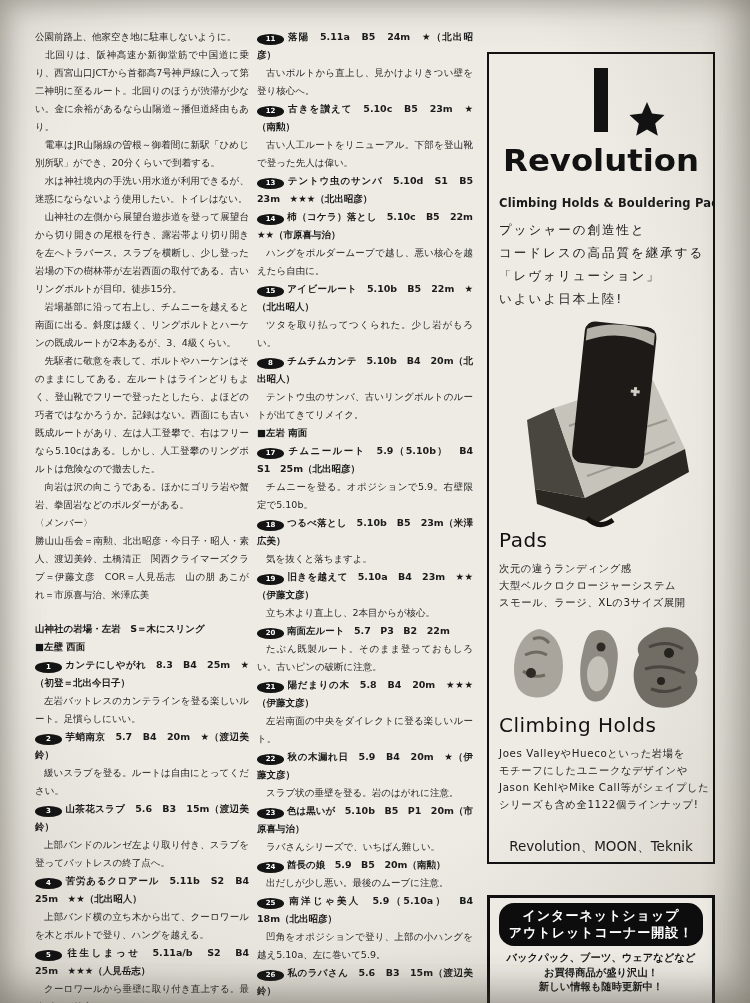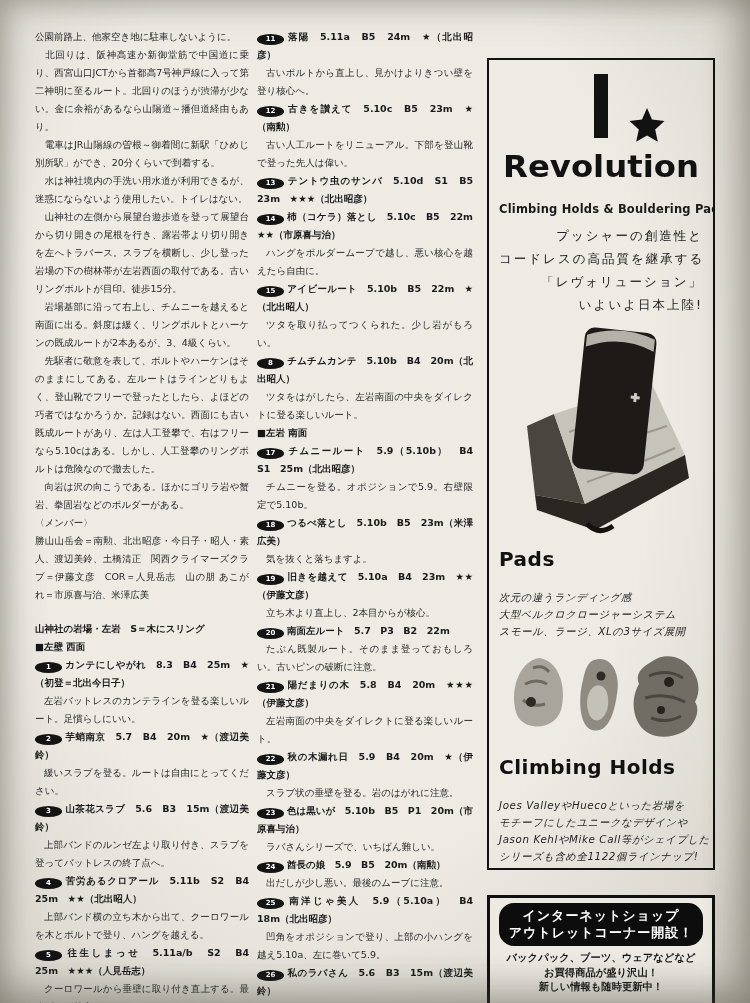--- a/index.html
+++ b/index.html
@@ -17,29 +17,29 @@
   #col-2{left:257px;width:216px;}
   .col p{margin:0;}
   .hd{font-weight:700;margin-top:16px !important;color:#161616;}
   .sec{font-weight:700;color:#161616;}
   .rt{font-weight:700;color:#1b1b1b;}
   .rd{text-indent:9px;}
   .rn{display:inline-flex;width:27px;height:10.5px;border-radius:50%;background:#141414;
       color:#fff;font-size:7px;font-weight:700;align-items:center;justify-content:center;
       margin-right:3px;vertical-align:-1px;line-height:1;}
   
-  .ad{position:absolute;left:487px;top:58px;width:228px;height:812px;border:2px solid #121212;
+  .ad{position:absolute;left:487px;top:52px;width:228px;height:812px;border:2px solid #121212;
       background:transparent;box-sizing:border-box;padding:8px 10px;overflow:hidden;}
   .logo-sub{text-align:center;font-size:11.5px;font-weight:600;color:#1a1a1a;margin-top:2px;
       letter-spacing:.2px;white-space:nowrap;}
-  .tagline{margin-top:8px;text-align:right;}
+  .tagline{margin-top:8px;text-align:left;}
   .tagline .ln{font-size:12.5px;letter-spacing:2px;line-height:23px;color:#202020;white-space:nowrap;}
   .photo{display:block;margin-top:6px;}
-  .prod-head{font-size:20px;font-weight:700;color:#111;margin-top:13px;letter-spacing:.5px;}
-  .prod-lines{margin-top:18px;font-style:italic;}
+  .prod-head{font-size:20px;font-weight:400;color:#111;margin-top:0;letter-spacing:.5px;}
+  .prod-lines{margin-top:8px;}
   .prod-lines .ln{font-size:10.3px;line-height:17px;letter-spacing:.6px;color:#222;white-space:nowrap;}
   .contact{margin-top:22px;text-align:center;}
   .contact .ln{font-size:13.5px;line-height:23px;color:#1c1c1c;white-space:nowrap;}
   .contact .ln:nth-child(2){font-size:15px;}
   
   .shopbox{position:absolute;left:487px;top:895px;width:228px;height:136px;box-sizing:border-box;
       border:3px solid #101010;border-bottom-width:9px;background:#eceae3;overflow:hidden;
       padding-top:5px;text-align:center;}
   .badge{margin:0 auto;width:204px;background:#0d0d0d;border-radius:15px;padding:4px 0 5px;}
   .badge .ln{color:#fff;font-weight:800;font-size:13px;line-height:17px;letter-spacing:1px;white-space:nowrap;}
@@ -82,21 +82,21 @@
       <p class="rt"><span class="rn">11</span><span class="rtt">落陽　5.11a　B5　24m　★（北出昭彦）</span></p>
       <p class="rd">古いボルトから直上し、見かけよりきつい壁を登り核心へ。</p>
       <p class="rt"><span class="rn">12</span><span class="rtt">古きを讃えて　5.10c　B5　23m　★（南勲）</span></p>
       <p class="rd">古い人工ルートをリニューアル。下部を登山靴で登った先人は偉い。</p>
       <p class="rt"><span class="rn">13</span><span class="rtt">テントウ虫のサンバ　5.10d　S1　B5　23m　★★★（北出昭彦）</span></p>
       <p class="rt"><span class="rn">14</span><span class="rtt">杮（コケラ）落とし　5.10c　B5　22m　★★（市原喜与治）</span></p>
       <p class="rd">ハングをボルダームーブで越し、悪い核心を越えたら自由に。</p>
       <p class="rt"><span class="rn">15</span><span class="rtt">アイビールート　5.10b　B5　22m　★（北出昭人）</span></p>
       <p class="rd">ツタを取り払ってつくられた。少し岩がもろい。</p>
       <p class="rt"><span class="rn">8</span><span class="rtt">チムチムカンテ　5.10b　B4　20m（北出昭人）</span></p>
-      <p class="rd">ツタをはがしたら、左岩南面の中央をダイレクトに登る楽しいルート。</p>
+      <p class="rd">テントウ虫のサンバ、古いリングボルトのルートが出てきてリメイク。</p>
       <p class="sec">■左岩 南面</p>
       <p class="rt"><span class="rn">17</span><span class="rtt">チムニールート　5.9（5.10b）　B4　S1　25m（北出昭彦）</span></p>
       <p class="rd">チムニーを登る。オポジションで5.9。右壁限定で5.10b。</p>
       <p class="rt"><span class="rn">18</span><span class="rtt">つるべ落とし　5.10b　B5　23m（米澤広美）</span></p>
       <p class="rd">気を抜くと落ちますよ。</p>
       <p class="rt"><span class="rn">19</span><span class="rtt">旧きを越えて　5.10a　B4　23m　★★（伊藤文彦）</span></p>
       <p class="rd">立ち木より直上し、2本目からが核心。</p>
       <p class="rt"><span class="rn">20</span><span class="rtt">南面左ルート　5.7　P3　B2　22m</span></p>
       <p class="rd">たぶん既製ルート。そのまま登っておもしろい。古いピンの破断に注意。</p>
       <p class="rt"><span class="rn">21</span><span class="rtt">陽だまりの木　5.8　B4　20m　★★★（伊藤文彦）</span></p>

